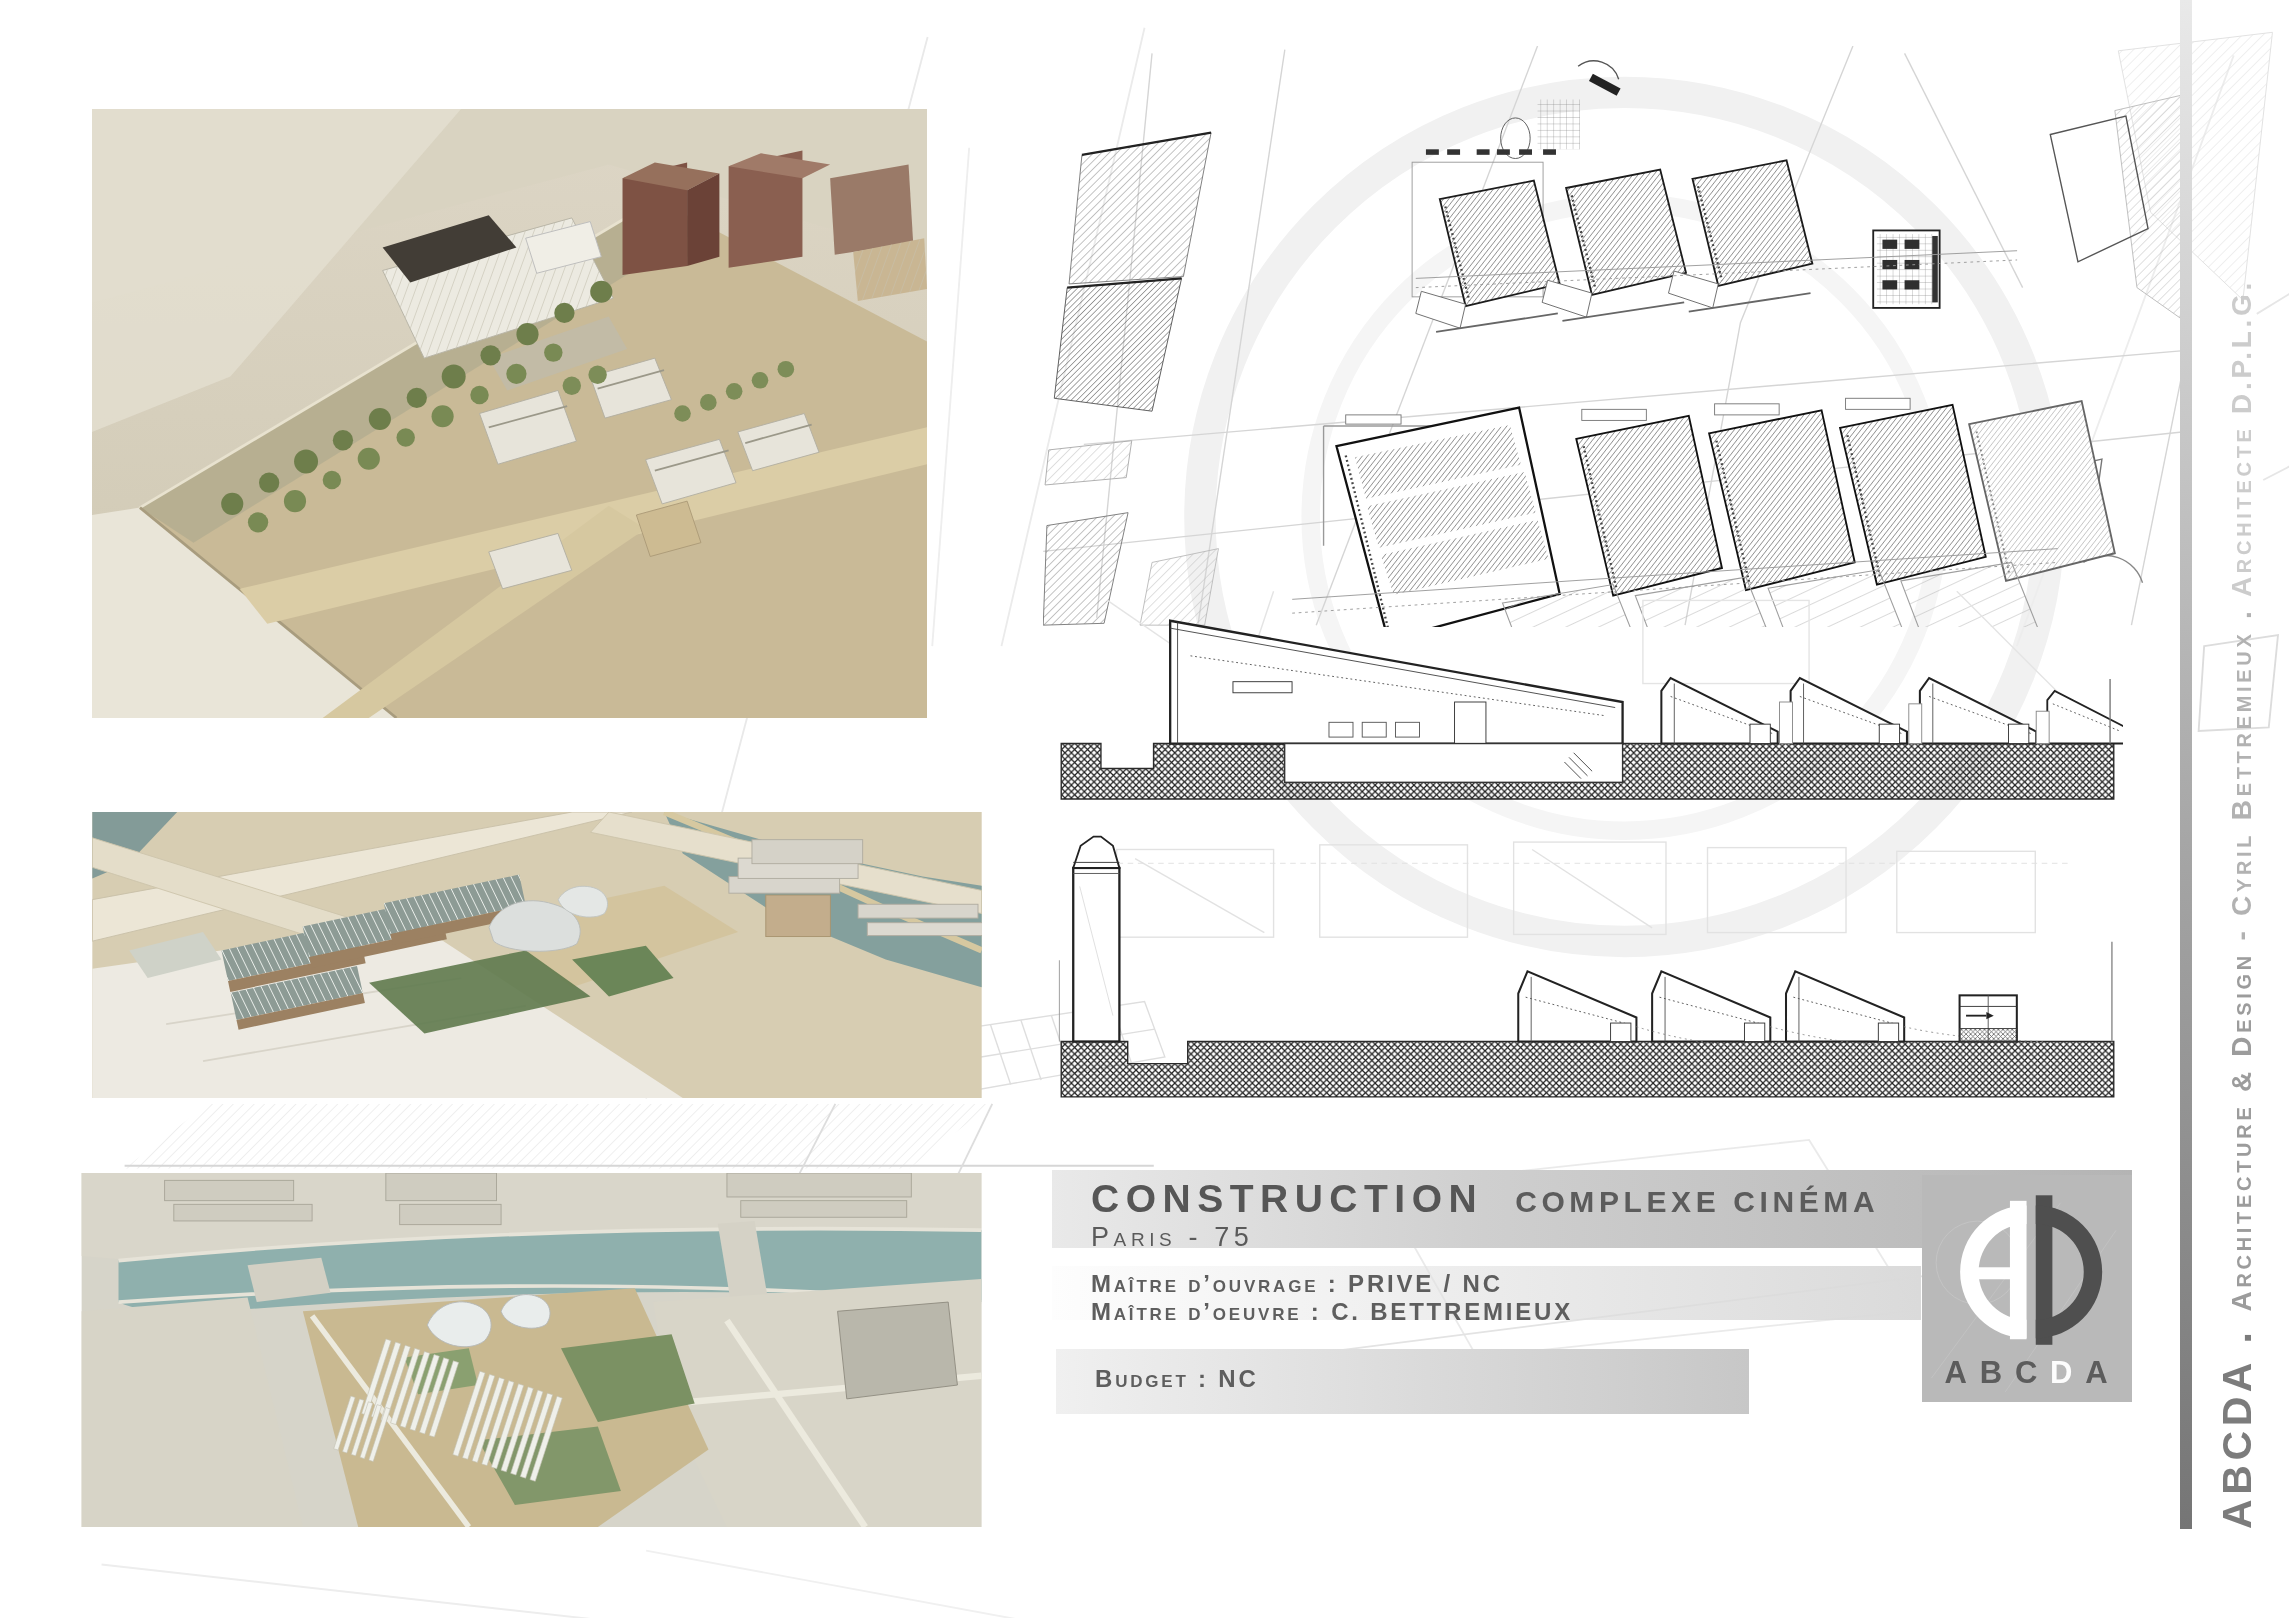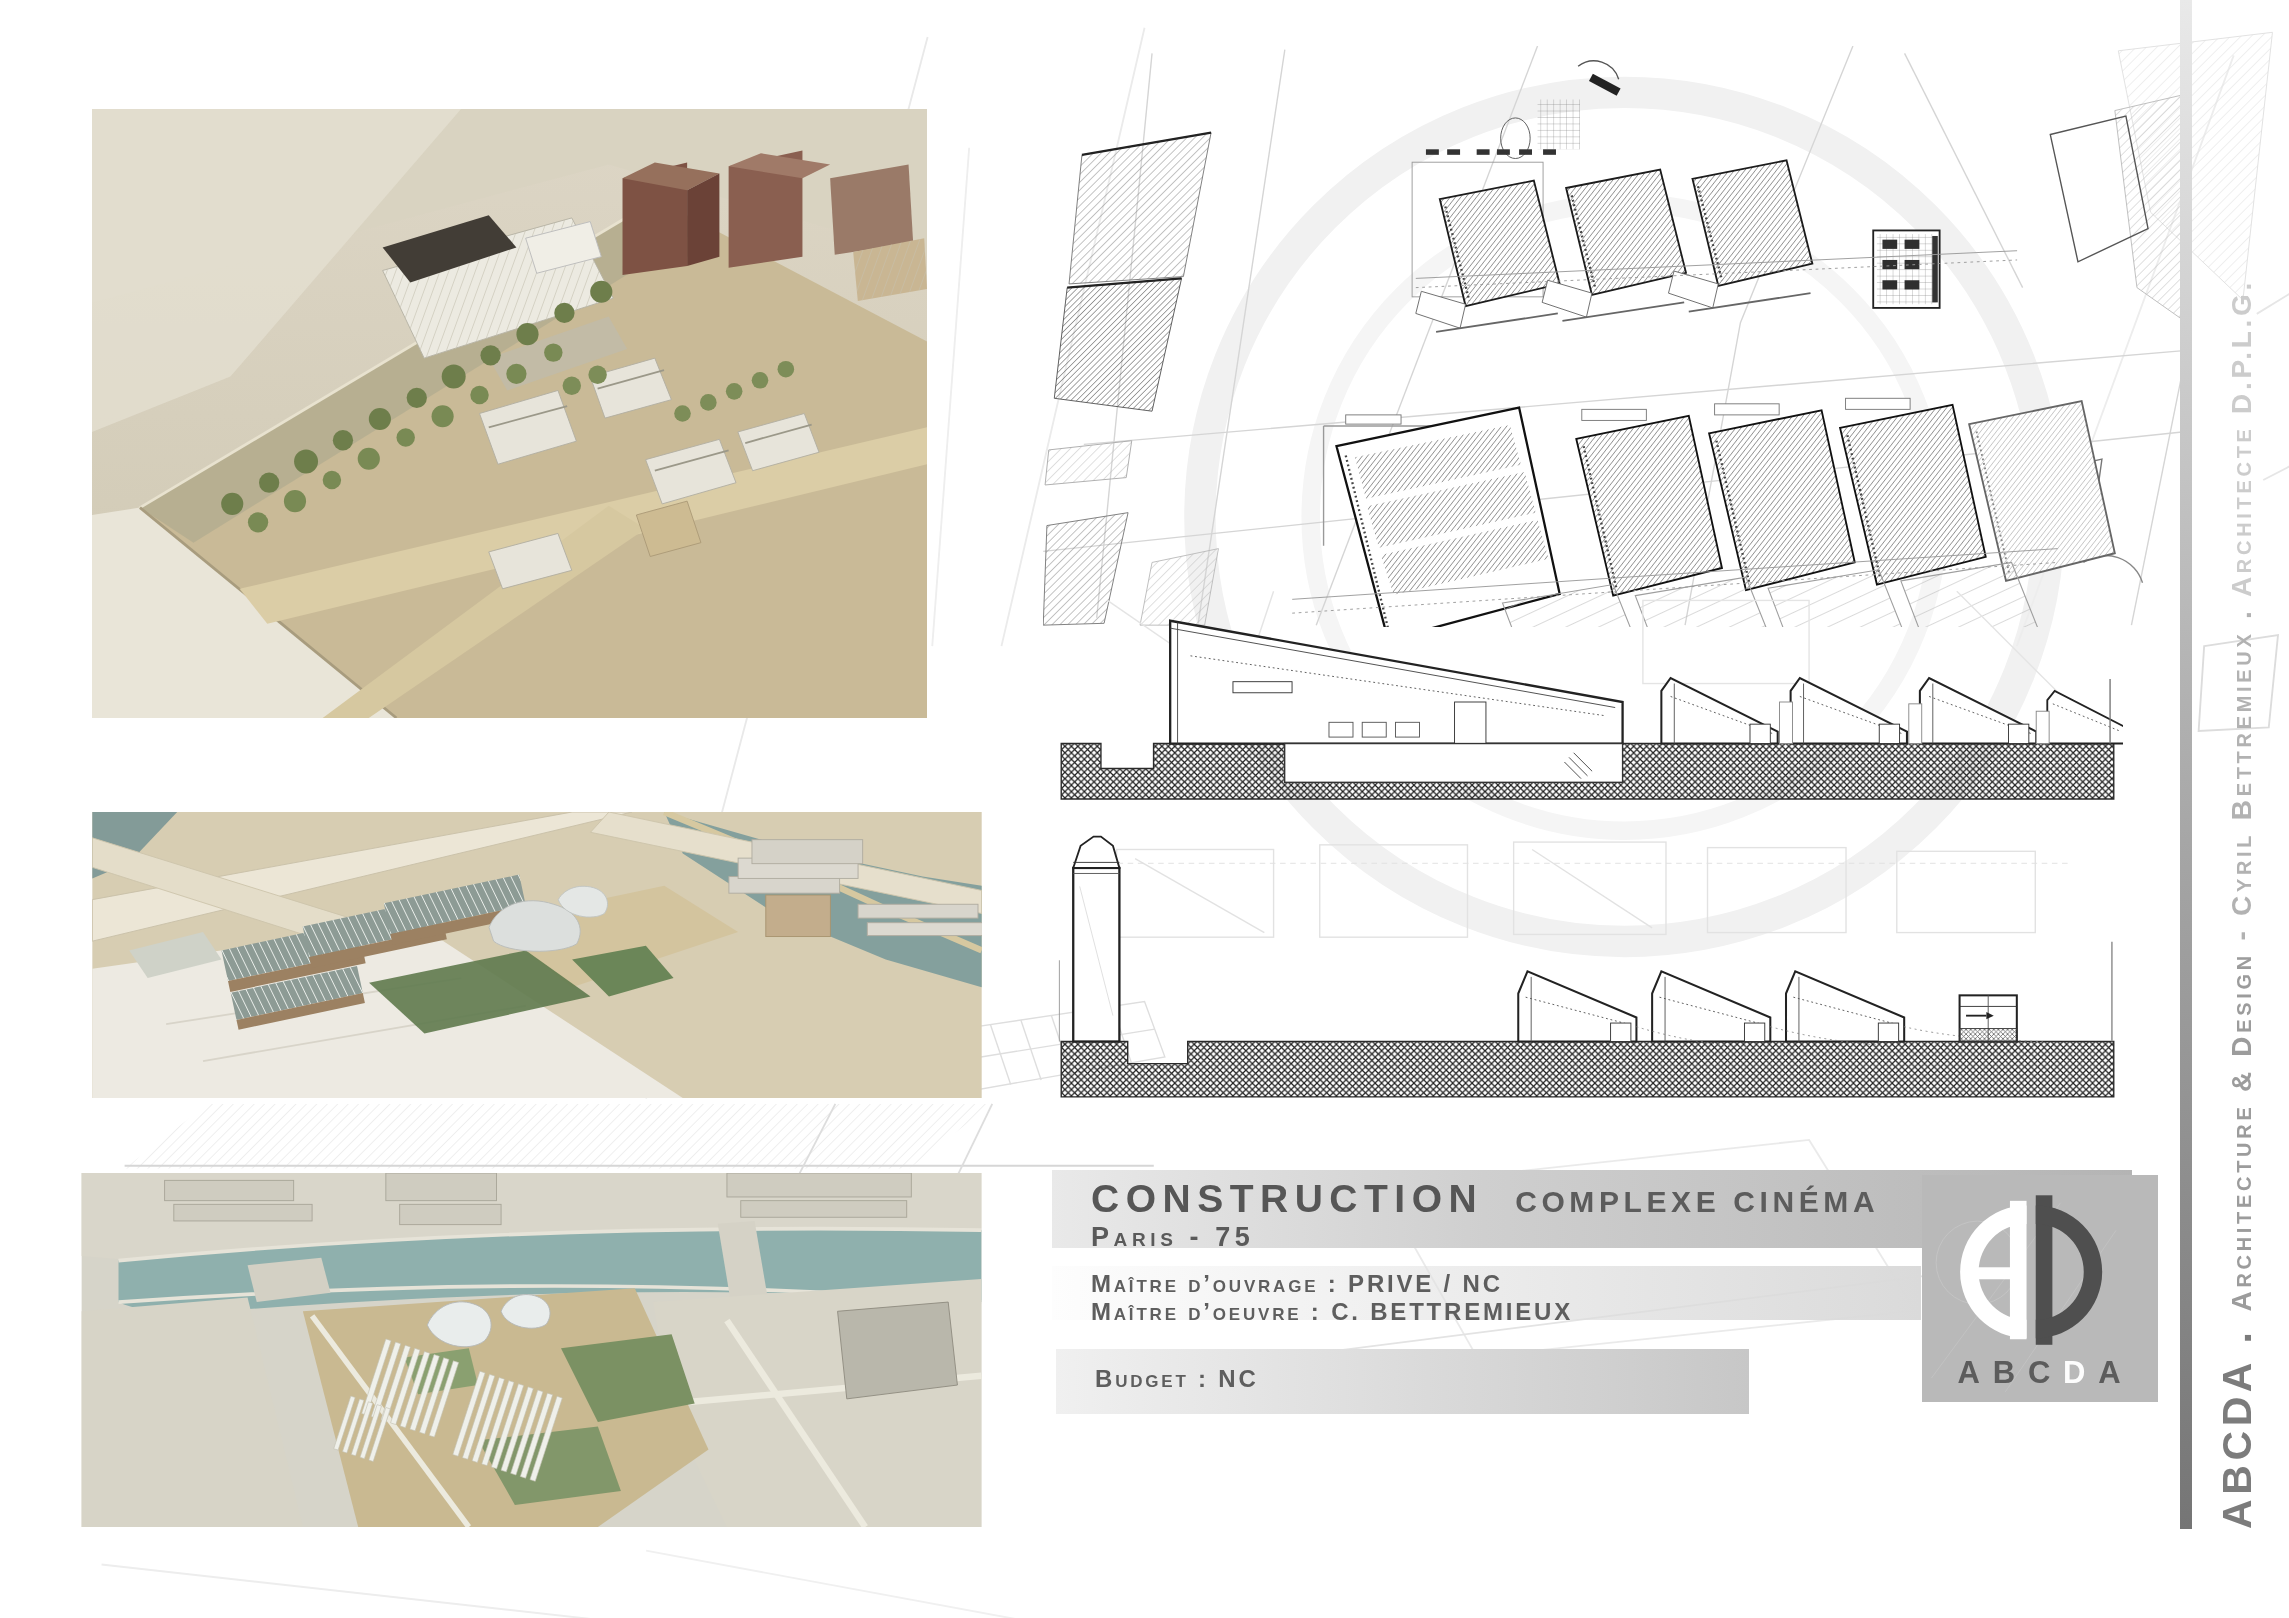--- a/index.html
+++ b/index.html
@@ -8,41 +8,41 @@
   .abs{position:absolute;}
   svg{display:block;}
   
   #band-title{left:1052px;top:1170px;width:1080px;height:78px;
     background:linear-gradient(to right,#e9e9e9 0%,#cfcfcf 40%,#b4b4b4 100%);
     padding:7.4px 0 0 39px;box-sizing:border-box;z-index:3;}
   .title-line{white-space:nowrap;}
   .title-main{font-size:39px;font-weight:bold;letter-spacing:6.5px;color:#565656;}
   .title-sub{font-size:30px;font-weight:bold;letter-spacing:4.6px;color:#5c5c5c;
     font-variant:small-caps;margin-left:32px;}
-  .title-loc{font-size:27px;font-weight:bold;letter-spacing:4.6px;color:#5a5a5a;
+  .title-loc{font-size:27px;font-weight:normal;letter-spacing:4.6px;color:#5a5a5a;
     font-variant:small-caps;margin-top:0.9px;}
   #block-maitre{left:1052px;top:1266px;width:869px;height:54px;
     background:linear-gradient(to right,rgba(245,245,245,.2),#dadada);
     padding:3.7px 0 0 39px;box-sizing:border-box;z-index:3;}
   #block-budget{left:1056px;top:1349px;width:693px;height:65px;
     background:linear-gradient(to right,#f0f0f0,#c7c7c7);
     padding:16px 0 0 39px;box-sizing:border-box;z-index:3;}
   .info-row{font-size:24px;font-weight:bold;letter-spacing:2.8px;color:#5e5e5e;
     font-variant:small-caps;line-height:28px;white-space:nowrap;}
   #band-dark{left:1052px;top:1419px;width:1078px;height:109px;
     background:linear-gradient(to right,#d4d4d4 0%,#a0a0a0 30%,#707070 70%,#676767 100%);
     display:flex;align-items:center;justify-content:flex-end;
     padding-right:201px;box-sizing:border-box;z-index:3;}
   #studio-lines{text-align:right;margin-right:35px;}
   .studio-row{font-size:21px;font-weight:bold;letter-spacing:2.8px;color:#f2f2f2;
     font-variant:small-caps;line-height:27px;white-space:nowrap;}
   #year{font-size:61px;font-weight:bold;letter-spacing:5.5px;color:#fafafa;
     font-family:"DejaVu Sans Mono", monospace;}
   
-  #logo-box{left:1922px;top:1175px;width:236px;height:227px;background:#b9b9b9;z-index:4;}
+  #logo-box{left:1922px;top:1175px;width:210px;height:227px;background:#b9b9b9;z-index:4;}
   #logo-letters{position:absolute;left:0;bottom:11px;width:100%;text-align:center;}
   #logo-letters span{font-size:31px;font-weight:bold;letter-spacing:1.8px;color:#5c5c5c;
     margin:0 5.5px;font-variant:small-caps;}
   #logo-letters span.lt-white{color:#fdfdfd;}
   
   #vbar{left:2180px;top:0;width:12px;height:1529px;
     background:linear-gradient(to bottom,#e9e9e9 0%,#a6a6a6 55%,#757575 100%);z-index:3;}
   #vtext{left:2213px;top:1529px;transform:rotate(-90deg);transform-origin:0 0;
     white-space:nowrap;z-index:3;line-height:48px;}
   #vtext .vseg1{font-size:41px;font-weight:bold;letter-spacing:4.6px;color:#7c7c7c;}

